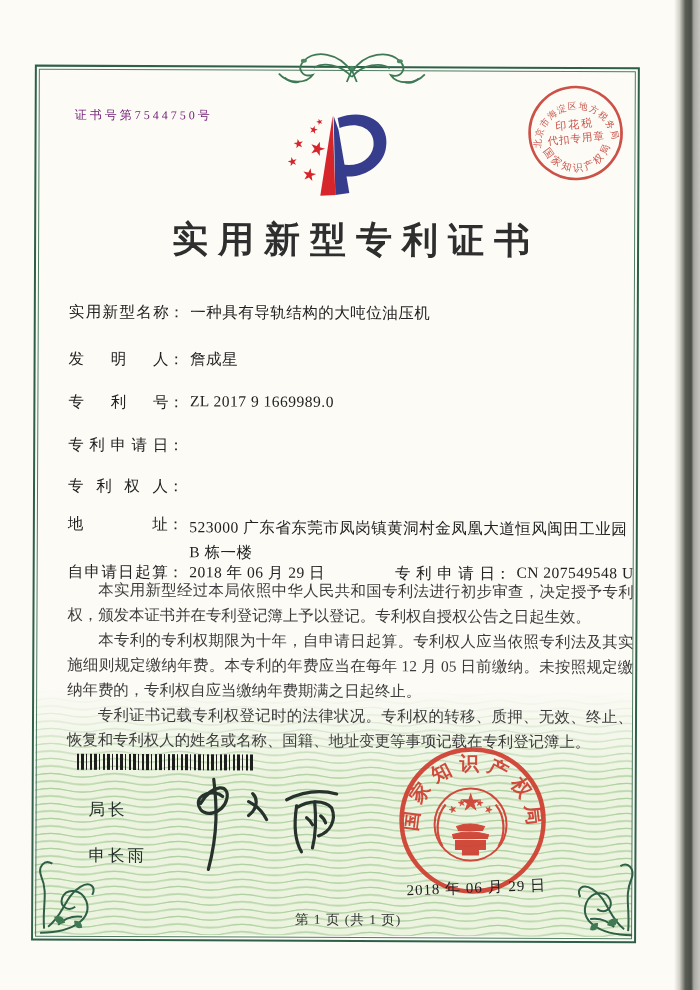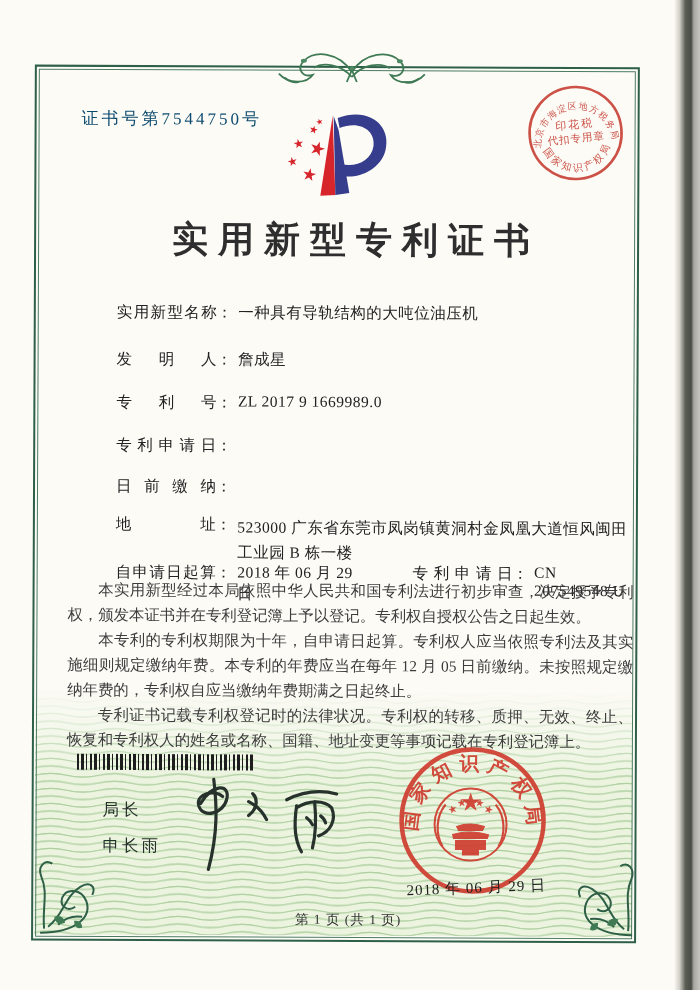--- a/index.html
+++ b/index.html
@@ -5,37 +5,37 @@
   html,body{margin:0;padding:0;}
   body{background:#d6d4cd;font-family:"Liberation Serif","DejaVu Serif",serif;}
   .screen{position:relative;width:700px;height:990px;overflow:hidden;background:#efede7;}
   .paper{position:absolute;inset:0;background:#fcfbf6;}
   .tilt{position:absolute;inset:0;transform:rotate(0.25deg);transform-origin:50% 50%;}
   .scan-edge{position:absolute;top:0;right:0;width:26px;height:100%;
     background:linear-gradient(90deg,rgba(0,0,0,0) 0%,#cfcdc5 22%,#5a5e55 44%,#484c44 66%,#a7a6a0 76%,#c6c5bf 100%);}
   .frame{position:absolute;left:33px;top:66px;width:601px;height:872px;border:2.5px solid #2e6049;}
   .frame::after{content:"";position:absolute;inset:2px;border:1px solid #4d7c61;}
   .waves{position:absolute;left:36px;top:690px;}
-  .cert-no{position:absolute;left:80px;top:108px;font-size:17px;letter-spacing:3px;color:#0c4a6e;}
+  .cert-no{position:absolute;left:73px;top:108px;font-size:12px;letter-spacing:3px;color:#701a75;}
   .logo{position:absolute;left:282px;top:104px;}
   .title{position:absolute;left:0;top:216px;width:100%;text-align:center;font-size:36px;font-weight:600;
     color:#2e2e2e;letter-spacing:10px;padding-left:10px;box-sizing:border-box;}
   .tax-stamp{position:absolute;left:524px;top:82px;}
   .row{position:absolute;left:68px;right:66px;display:flex;font-size:15.5px;color:#222;align-items:flex-start;}
-  .flabel{display:inline-block;width:100px;text-align:justify;text-align-last:justify;flex:none;margin-left:48px;}
+  .flabel{display:inline-block;width:100px;text-align:justify;text-align-last:justify;flex:none;}
   .colon{flex:none;margin-right:6px;}
   .fval{letter-spacing:0.5px;}
   .fval.addr{width:452px;line-height:25px;}
   .grp2{margin-left:auto;display:flex;}
   .paras{position:absolute;left:68px;top:578px;width:566px;font-size:15.4px;line-height:25px;color:#3c3c3c;text-align:justify;}
   .paras p{margin:0;text-indent:2em;}
   .barcode{position:absolute;left:78px;top:755px;width:177px;height:16px;
     background:repeating-linear-gradient(90deg,#1d1d1d 0 2px,rgba(0,0,0,0) 2px 4px,#1d1d1d 4px 7px,rgba(0,0,0,0) 7px 9px,#1d1d1d 9px 10px,rgba(0,0,0,0) 10px 13px);}
-  .signoff{position:absolute;left:104px;top:800px;font-size:16.5px;letter-spacing:3px;color:#24302а;color:#243029;}
-  .signoff .line2{margin-top:14px;}
+  .signoff{position:absolute;left:90px;top:800px;font-size:16.5px;letter-spacing:3px;color:#24302а;color:#243029;}
+  .signoff .line2{margin-top:24px;}
   .signature{position:absolute;left:170px;top:770px;}
   .big-seal{position:absolute;left:398px;top:744px;}
   .seal-date{position:absolute;left:402px;top:878px;width:152px;text-align:center;font-size:15px;
     color:#1f1f1f;letter-spacing:1px;transform:rotate(-2.5deg);}
   .footer{position:absolute;left:0;top:911px;width:100%;text-align:center;font-size:13.5px;color:#333;letter-spacing:1px;}
   .ornament{position:absolute;}
 </style>
 </head>
 <body>
 
@@ -168,21 +168,21 @@
       <div class="row" style="top:393px">
         <span class="flabel">专利号</span>
           <span class="colon">：</span>
         <span class="fval">ZL 2017 9 1669989.0</span>
       </div>
       <div class="row" style="top:436px">
         <span class="flabel">专利申请日</span>
           <span class="colon">：</span>
       </div>
       <div class="row" style="top:477px">
-        <span class="flabel">日前缴纳</span>
+        <span class="flabel">专利权人</span>
           <span class="colon">：</span>
       </div>
       <div class="row" style="top:515px">
         <span class="flabel">地址</span>
           <span class="colon">：</span>
         <span class="fval addr">523000 广东省东莞市凤岗镇黄洞村金凤凰大道恒风闽田工业园 B 栋一楼</span>
       </div>
       <div class="row" style="top:563px">
         <span class="flabel">自申请日起算</span>
           <span class="colon">：</span>

